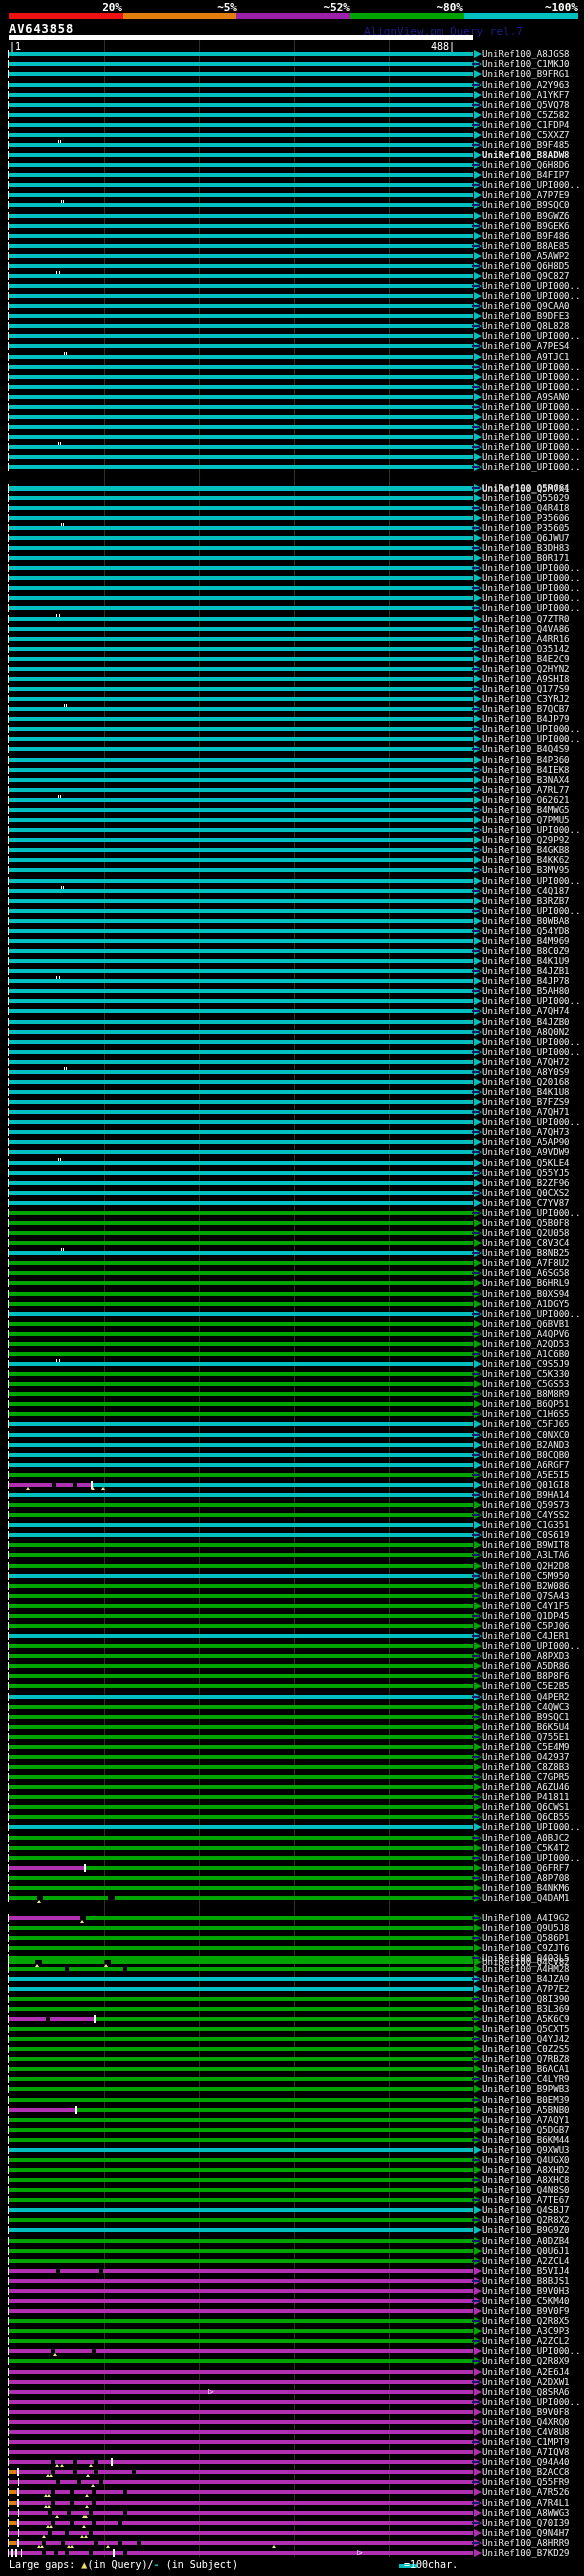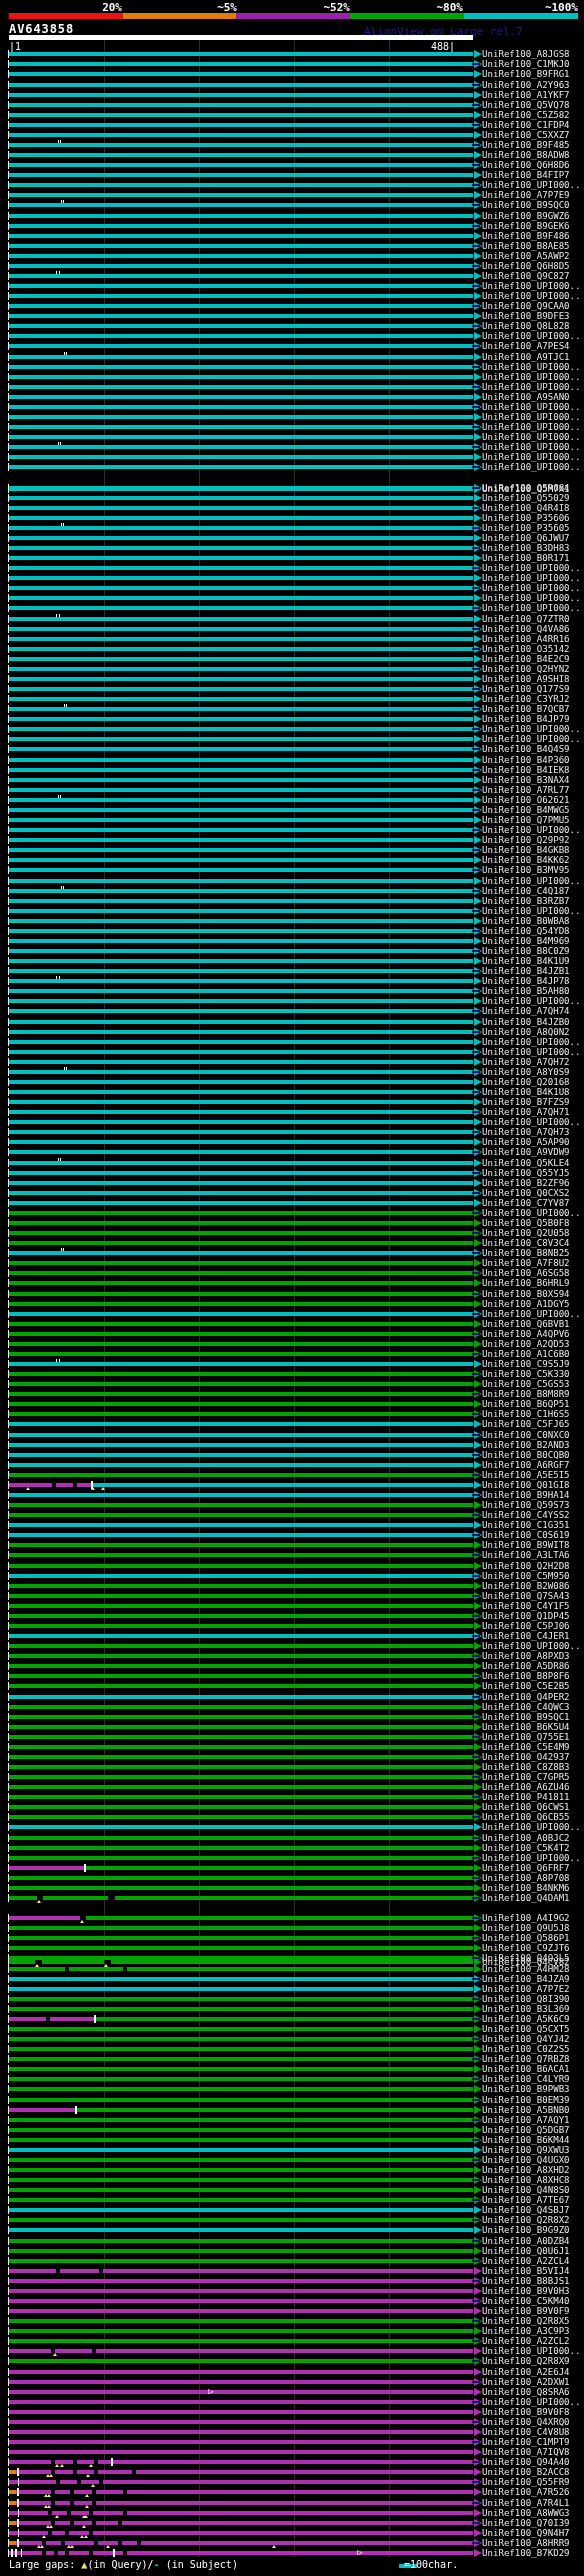--- a/index.html
+++ b/index.html
@@ -43,21 +43,21 @@
   <span class="pct" style="left:578px">~100%</span>
   <div id="scalebar">
       <div class="scaleseg" style="left: 9.1px; width: 114px; background: rgb(238, 17, 17);"></div>
       <div class="scaleseg" style="left: 123px; width: 114px; background: rgb(224, 125, 11);"></div>
       <div class="scaleseg" style="left: 236px; width: 114px; background: rgb(155, 34, 168);"></div>
       <div class="scaleseg" style="left: 350px; width: 114px; background: rgb(0, 164, 0);"></div>
       <div class="scaleseg" style="left: 464px; width: 114px; background: rgb(0, 191, 191);"></div>
     </div>
 
   <span class="qname">AV643858</span>
-  <span class="wm">AlignView.pm Large rel.7</span>
+  <span class="wm">AlignView.pm Query rel.7</span>
   <div class="qbar"></div>
   <span class="rlab" style="left:9.1px">|1</span>
   <span class="rlab rend" style="left:455px">488|</span>
 
   <div id="gridlines">
       <div class="grid" style="left: 104px;"></div>
       <div class="grid" style="left: 199px;"></div>
       <div class="grid" style="left: 294px;"></div>
       <div class="grid" style="left: 389px;"></div>
     </div>
@@ -122,21 +122,21 @@
       </div>
       <div class="row" style="top: 140px;">
         <div class="ltick" style="left: 8.2px;"></div>
         <div class="bar" style="left: 9.1px; width: 464px; background: rgb(0, 191, 191);"></div>
         <div class="mark" style="left: 58px;"></div>
         <div class="mark" style="left: 60px;"></div>
         <div class="arrow" style="left: 474px; border-left-color: rgb(0, 191, 191);"></div>
         <div class="navy" style="left: 472px; width: 8.2px;"></div>
         <span class="label">UniRef100_B9F485</span>
       </div>
-      <div class="row" style="top: 150px;">
+      <div class="row" style="top: 150px; font-weight: bold;">
         <div class="ltick" style="left: 8.2px;"></div>
         <div class="bar" style="left: 9.1px; width: 464px; background: rgb(0, 191, 191);"></div>
         <div class="arrow" style="left: 474px; border-left-color: rgb(0, 191, 191);"></div>
         <span class="label">UniRef100_B8ADW8</span>
       </div>
       <div class="row" style="top: 160px;">
         <div class="ltick" style="left: 8.2px;"></div>
         <div class="bar" style="left: 9.1px; width: 464px; background: rgb(0, 191, 191);"></div>
         <div class="arrow" style="left: 474px; border-left-color: rgb(0, 191, 191);"></div>
         <div class="navy" style="left: 472px; width: 8.2px;"></div>

